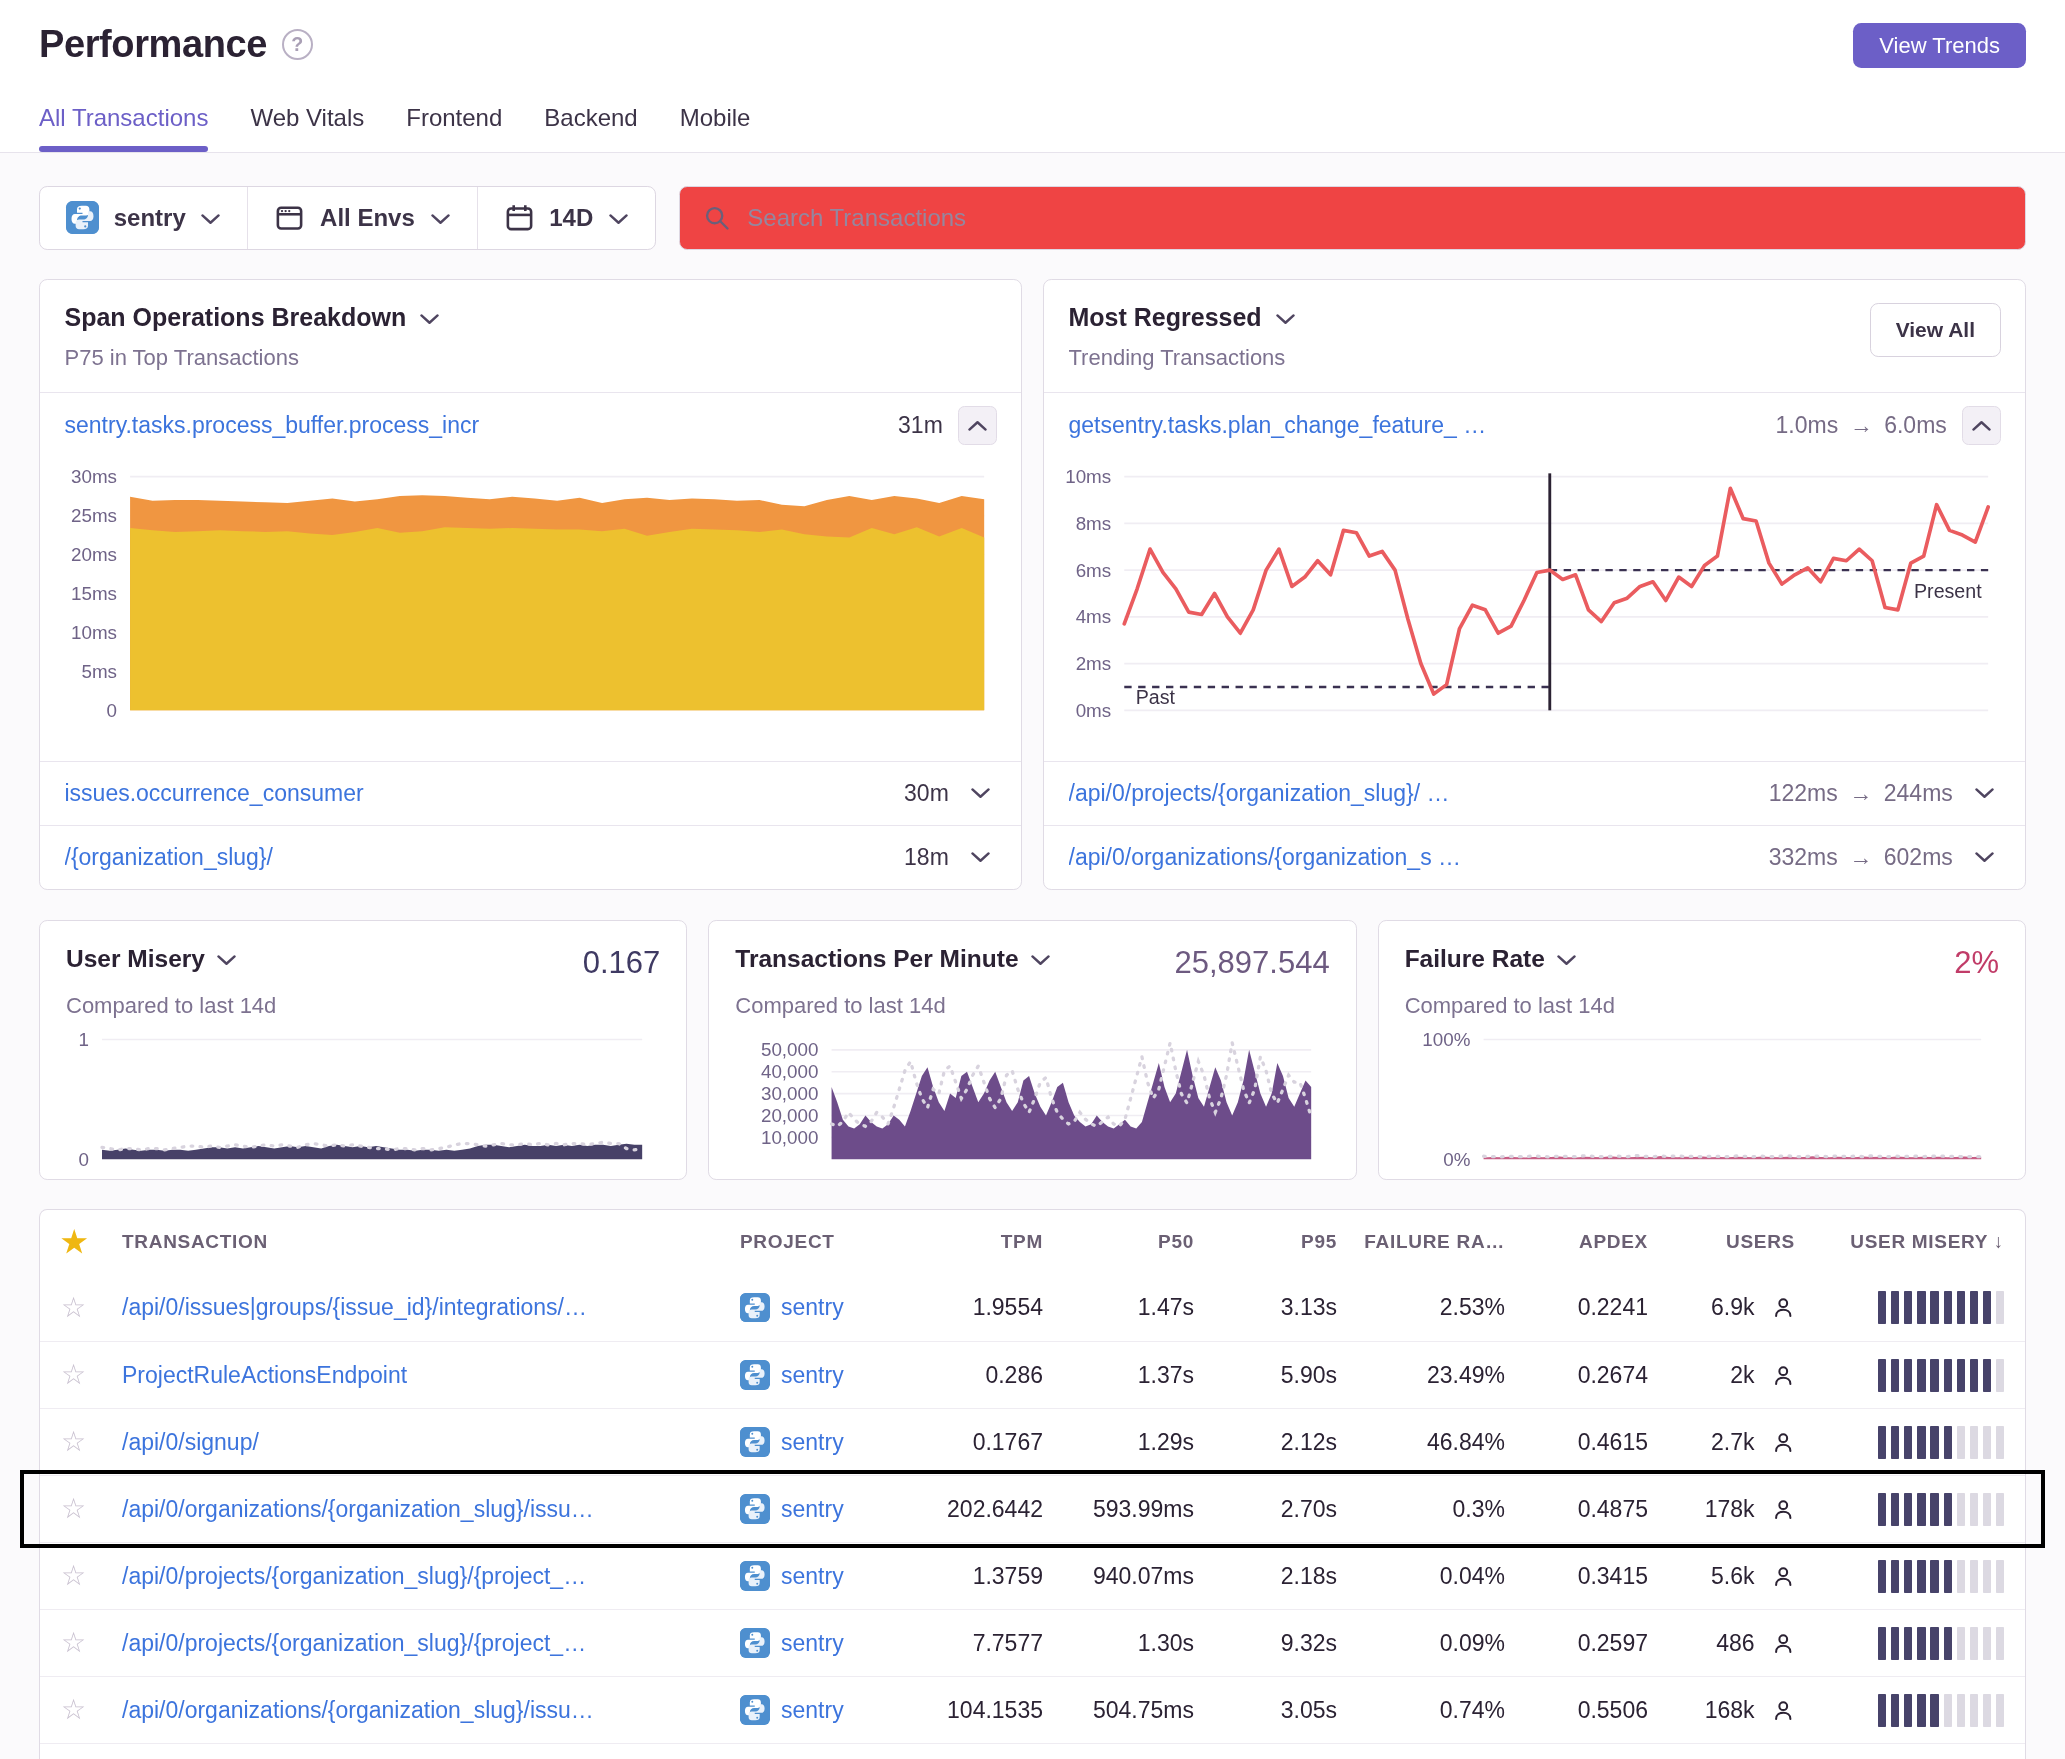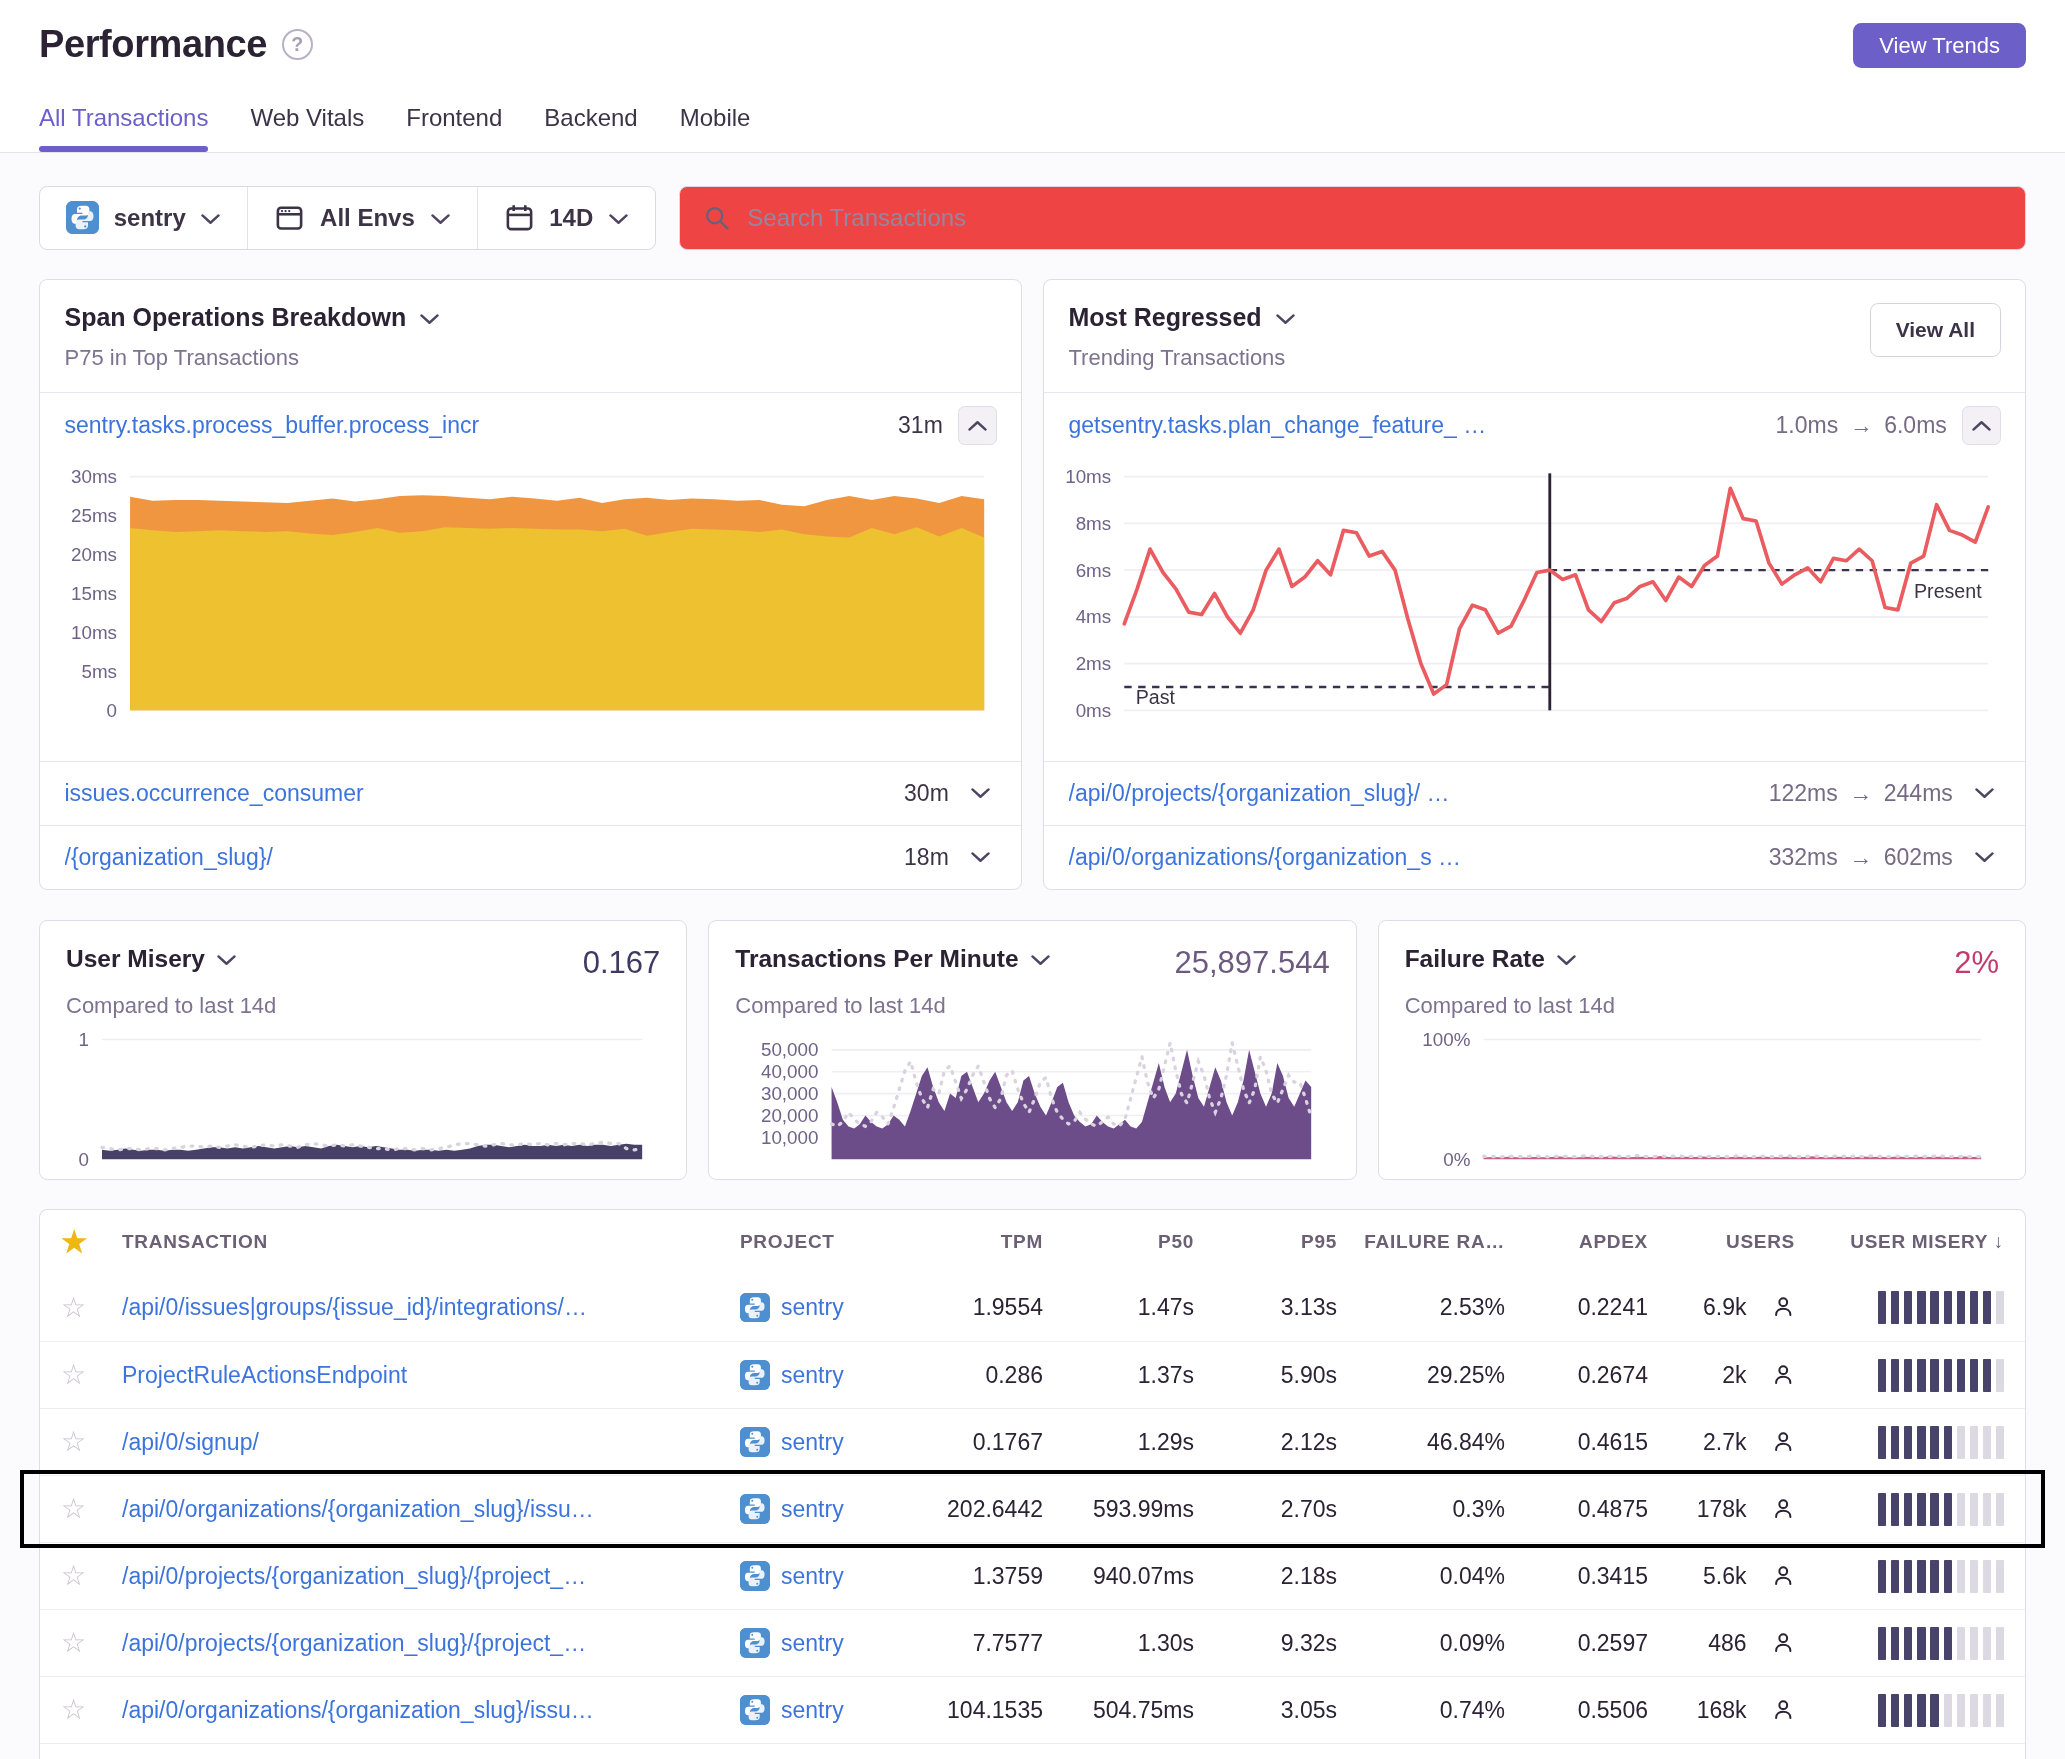--- a/index.html
+++ b/index.html
@@ -74,21 +74,21 @@
   .thead { height:64px; color:#6b6074; font-size:19px; font-weight:700; letter-spacing:0.7px; }
   .th-r { text-align:right; }
   .trow { height:67px; border-top:1.6px solid #efecf2; position:relative; font-size:23px; }
   .trow:first-of-type { border-top:none; }
   .t-star { font-size:28px; color:#c9c1d0; line-height:1; }
   .hd-star { color:#efb712; font-size:29.5px; line-height:1; }
   .t-transaction { color:#3c74dd; white-space:nowrap; overflow:hidden; padding-right:16.4px; }
   .t-project { display:flex; align-items:center; gap:11.5px; color:#3c74dd; }
   .t-project .pyico { width:29.5px; height:29.5px; border-radius:5.7px; }
   .t-num { text-align:right; color:#2b2233; }
-  .t-users { display:flex; justify-content:flex-end; gap:24px; color:#2b2233; }
+  .t-users { display:flex; justify-content:flex-end; align-items:center; gap:16px; color:#2b2233; }
   .misery-bars { display:flex; gap:4.9px; justify-content:flex-end; }
   .mbar { width:8.2px; height:33px; background:#47436a; border-radius:0.8px; }
   .mbar.empty { background:#dcd9e2; }
   .hl-box { position:absolute; left:-19.6px; right:-19.6px; top:-5.7px; bottom:-5.7px; border:4.9px solid #000;
     pointer-events:none; z-index:5; }
   .trow.partial { align-items:flex-start; }
 </style>
 </head>
 <body>
 
@@ -471,21 +471,21 @@
     <path d="M25 41c5 0 7-2 7-5v-5h-8v-2h11c3 0 5-2.5 5-7s-2-7-5-7h-3v5c0 4-3 7-7 7h-6c-3 0-5 2-5 5v4c0 3 2 5 5 5h6z" fill="#e9f1fa"></path>
     <circle cx="20" cy="11" r="1.6" fill="#4e8fcf"></circle>
     <circle cx="28" cy="37" r="1.6" fill="#4e8fcf"></circle>
   </svg>
 </span>
       <span>sentry</span>
     </span>
     <span class="t-num">0.286</span>
     <span class="t-num">1.37s</span>
     <span class="t-num">5.90s</span>
-    <span class="t-num">29.25%</span>
+    <span class="t-num">23.49%</span>
     <span class="t-num">0.2674</span>
     <span class="t-users">
       <span>2k</span>
       <svg width="24.5" height="24.5" viewBox="0 0 24 24">
         <circle cx="12" cy="8" r="3.8" fill="none" stroke="#2b2233" stroke-width="2"></circle>
         <path d="M5 20.5c0-3.8 3.1-6 7-6s7 2.2 7 6" fill="none" stroke="#2b2233" stroke-width="2" stroke-linecap="round"></path>
       </svg>
     </span>
     <span class="misery-bars">
               <span class="mbar"></span>

